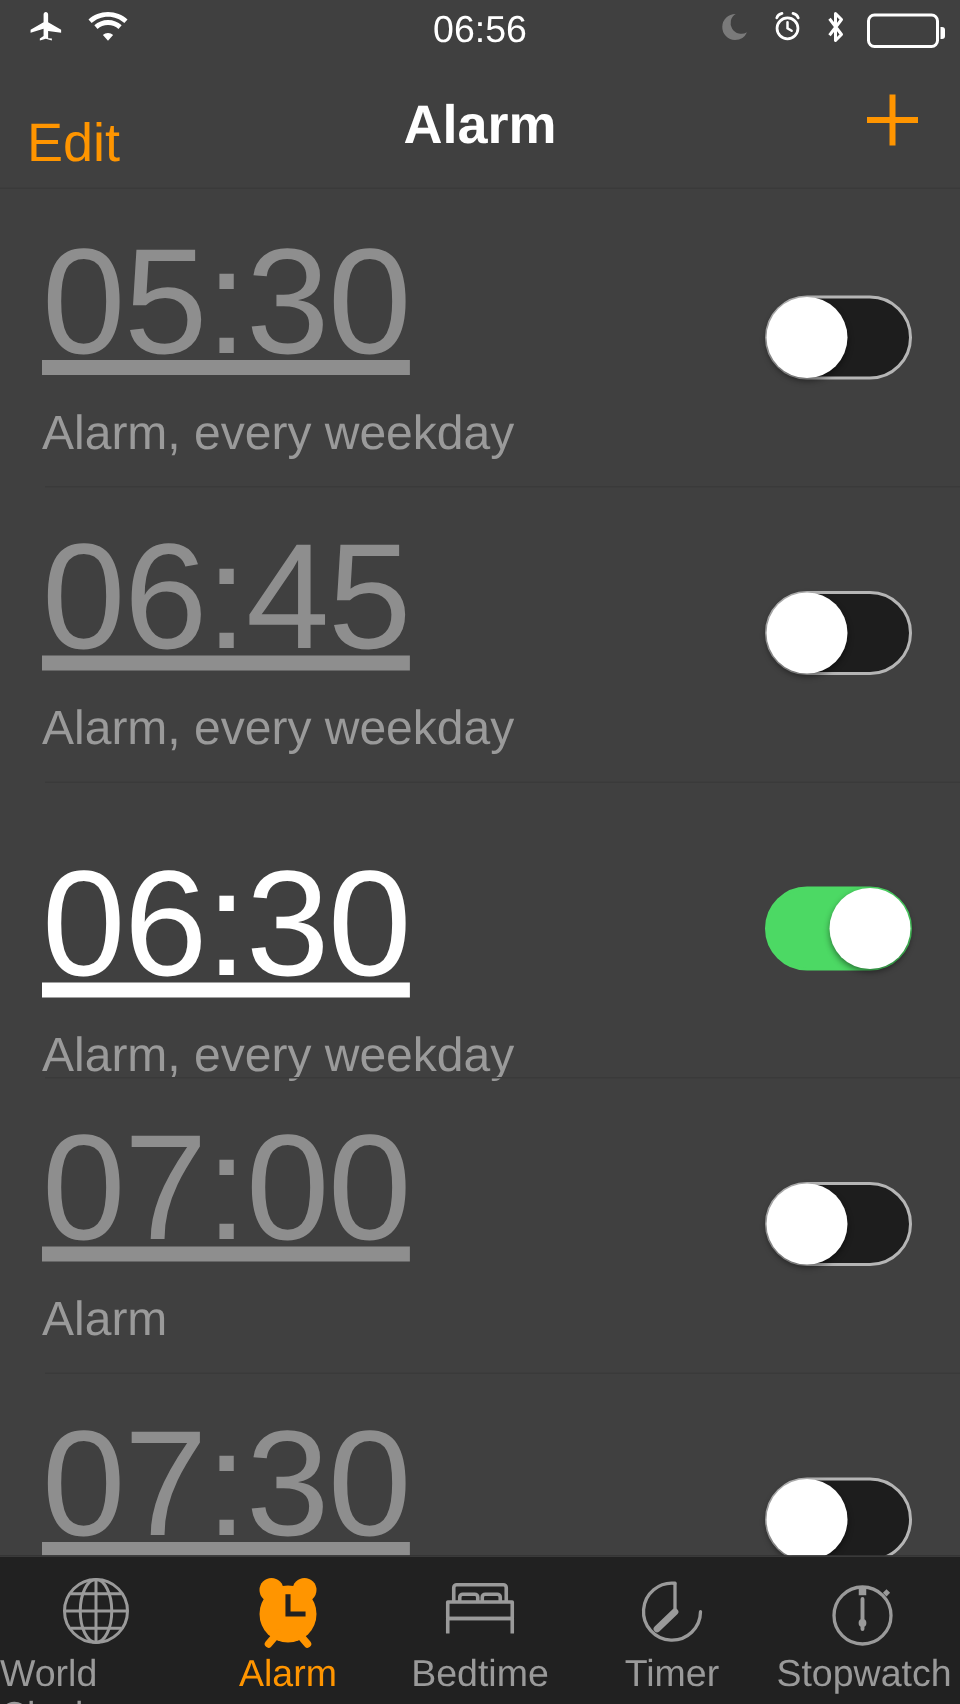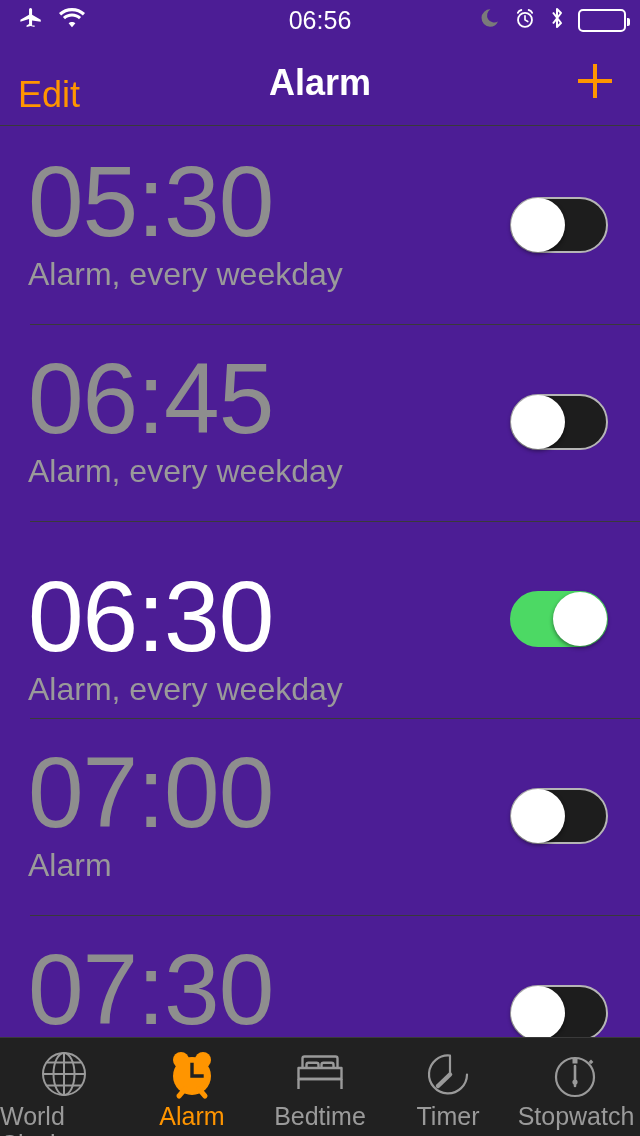--- a/index.html
+++ b/index.html
@@ -4,21 +4,21 @@
 <style>
   html, body {
     margin: 0;
     padding: 0;
     background: #000;
   }
   #screen {
     position: relative;
     width: 640px;
     height: 1136px;
-    background: #4c1d95;
+    background: #404040;
     overflow: hidden;
     font-family: "Liberation Sans", sans-serif;
     -webkit-font-smoothing: antialiased;
   }
 
   
   #status-bar {
     position: absolute;
     top: 0; left: 0;
     width: 640px;
@@ -152,30 +152,31 @@
     position: absolute;
     left: 28px;
     top: 22px;
   }
   .alarm-time {
     font-size: 100px;
     line-height: 104px;
     font-weight: 200;
     color: #8e8e8e;
     letter-spacing: -1px;
+    text-decoration: underline;
   }
   .alarm-row.on .alarm-time {
     color: #ffffff;
     margin-top: 21px;
   }
   .alarm-sub {
     font-size: 32px;
     line-height: 38px;
     color: #9a9a9a;
-    margin-top: 2px;
+    margin-top: 16px;
   }
 
   
   .toggle {
     position: absolute;
     right: 32px;
     top: 70px;
     width: 98px;
     height: 56px;
     border-radius: 28px;

